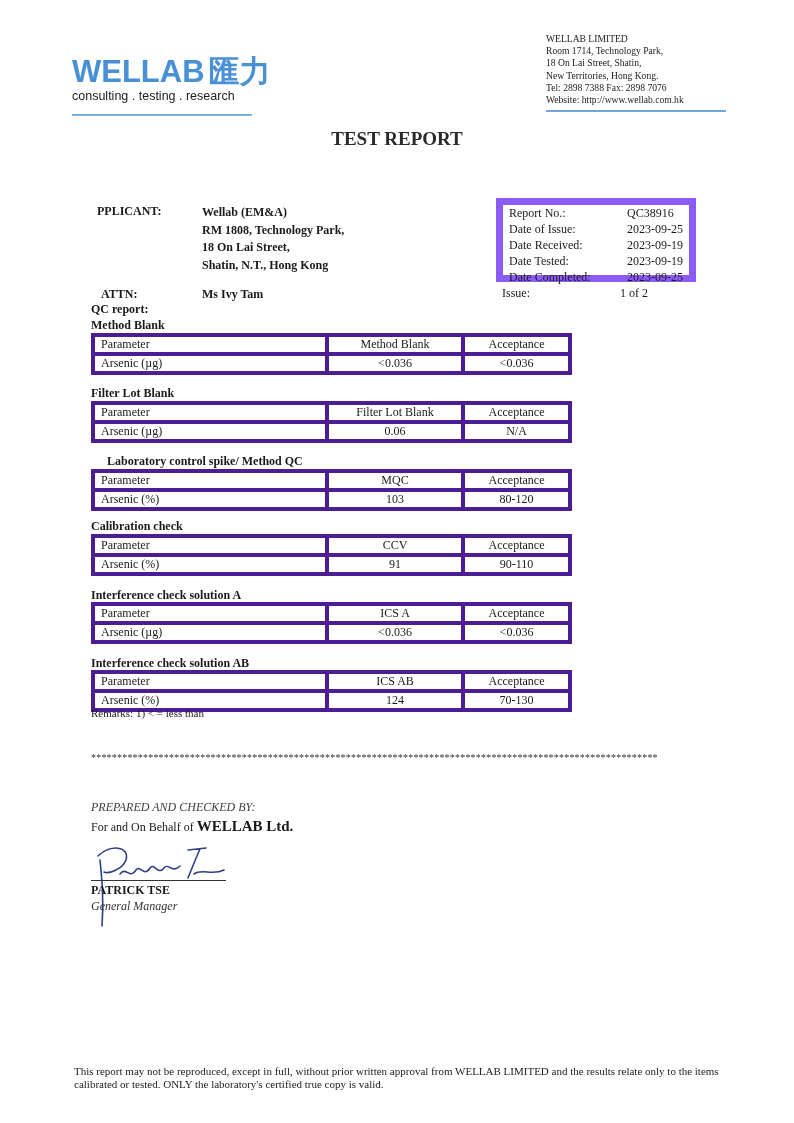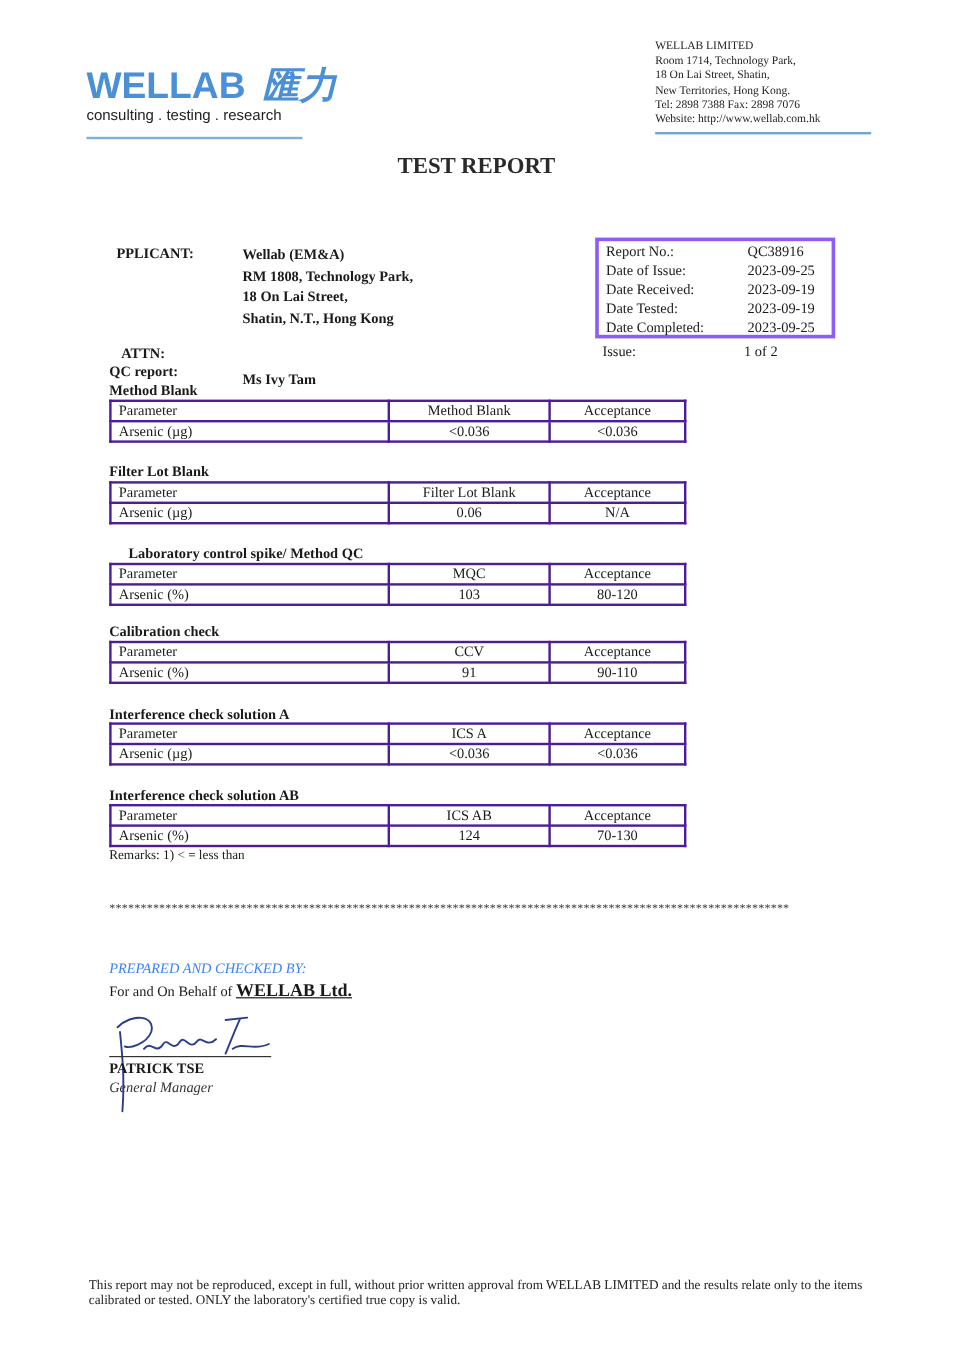--- a/index.html
+++ b/index.html
@@ -8,51 +8,51 @@
   .logo { left: 72px; top: 56px; }
   .logo-main { font-family: "Liberation Sans", sans-serif; font-weight: bold; font-size: 31px; color: #4a90d6; letter-spacing: 0px; line-height: 32px; }
   .logo-sub { font-family: "Liberation Sans", sans-serif; font-size: 12.5px; color: #222; line-height: 15px; margin-top: 1px; }
   .header-rule-left { left: 72px; top: 114px; width: 180px; height: 2px; background: #7fb0dd; }
   .company { left: 546px; top: 33px; font-size: 9.6px; line-height: 12.2px; color: #222; }
   .header-rule-right { left: 546px; top: 110px; width: 180px; height: 2px; background: #6fa6d9; }
   .title { left: 0; width: 794px; top: 128px; text-align: center; font-weight: bold; font-size: 19px; color: #2a2a2a; }
   .applicant-label { left: 97px; top: 204px; font-weight: bold; font-size: 12px; }
   .applicant-lines { left: 202px; top: 204px; font-weight: bold; font-size: 12px; line-height: 17.6px; }
   .attn-label { left: 101px; top: 287px; font-weight: bold; font-size: 12px; }
-  .attn-value { left: 202px; top: 287px; font-weight: bold; font-size: 12px; margin-top: 22px; }
-  .info-box { left: 496px; top: 198px; width: 200px; height: 84px; border: 3px solid #8b5cf6; box-sizing: border-box; }
+  .attn-value { left: 202px; top: 287px; font-weight: bold; font-size: 12px; }
+  .info-box { left: 496px; top: 198px; width: 200px; height: 84px; border: 7px solid #8b5cf6; box-sizing: border-box; }
   .info-row { display: flex; font-size: 12px; line-height: 16px; height: 16px; }
   .info-row .k { width: 118px; padding-left: 6px; }
   .info-row .v { flex: 1; }
   .page-row { left: 502px; top: 286px; display: flex; font-size: 12px; }
   .page-row .k { width: 118px; }
   .qc-label { left: 91px; top: 302px; font-weight: bold; font-size: 12px; line-height: 14px; }
   .section-title { font-weight: bold; font-size: 12px; left: 91px; }
   table.qc { position: absolute; left: 91px; width: 481px; border-collapse: collapse; font-size: 12px; }
-  table.qc td { border: 2px solid #4c1d95; height: 15px; padding: 0 6px; line-height: 15px; }
+  table.qc td { border: 4px solid #4c1d95; height: 15px; padding: 0 6px; line-height: 15px; }
   table.qc td.c1 { width: 218px; text-align: left; }
   table.qc td.c2 { width: 120px; text-align: center; }
   table.qc td.c3 { text-align: center; }
   .remarks { left: 91px; top: 706px; font-size: 11px; line-height: 14.5px; }
   .remarks .indent { padding-left: 49px; }
   .stars { left: 91px; top: 752px; font-size: 10px; letter-spacing: 0.2px; color: #333; white-space: nowrap; }
-  .prepared { left: 91px; top: 800px; font-style: italic; font-size: 12px; color: #3b82f6; }
+  .prepared { left: 91px; top: 800px; font-style: italic; font-size: 12px; color: #404040; }
   .behalf { left: 91px; top: 818px; font-size: 12px; }
-  .behalf b { font-size: 15px; text-decoration: underline; }
+  .behalf b { font-size: 15px; }
   .sig { left: 90px; top: 840px; }
   .sig-line { left: 91px; top: 880px; width: 135px; height: 1px; background: #333; }
   .sign-name { left: 91px; top: 883px; font-weight: bold; font-size: 12px; }
   .sign-title { left: 91px; top: 899px; font-style: italic; font-size: 12px; color: #333; }
   .footer { left: 74px; top: 1065px; width: 660px; font-size: 11px; line-height: 12.5px; color: #222; }
 </style>
 </head>
 <body>
 
 <div class="abs logo">
-  <div class="logo-main"><span>WELLAB</span><span style="margin-left:14px;font-style:italic;">匯力</span></div>
+  <div class="logo-main"><span>WELLAB</span><span style="margin-left:4px;">匯力</span></div>
   <div class="logo-sub">consulting . testing . research</div>
 </div>
 <div class="abs header-rule-left"></div>
 
 <div class="abs company">
   <div>WELLAB LIMITED</div>
   <div>Room 1714, Technology Park,</div>
   <div>18 On Lai Street, Shatin,</div>
   <div>New Territories, Hong Kong.</div>
   <div>Tel: 2898 7388 Fax: 2898 7076</div>

